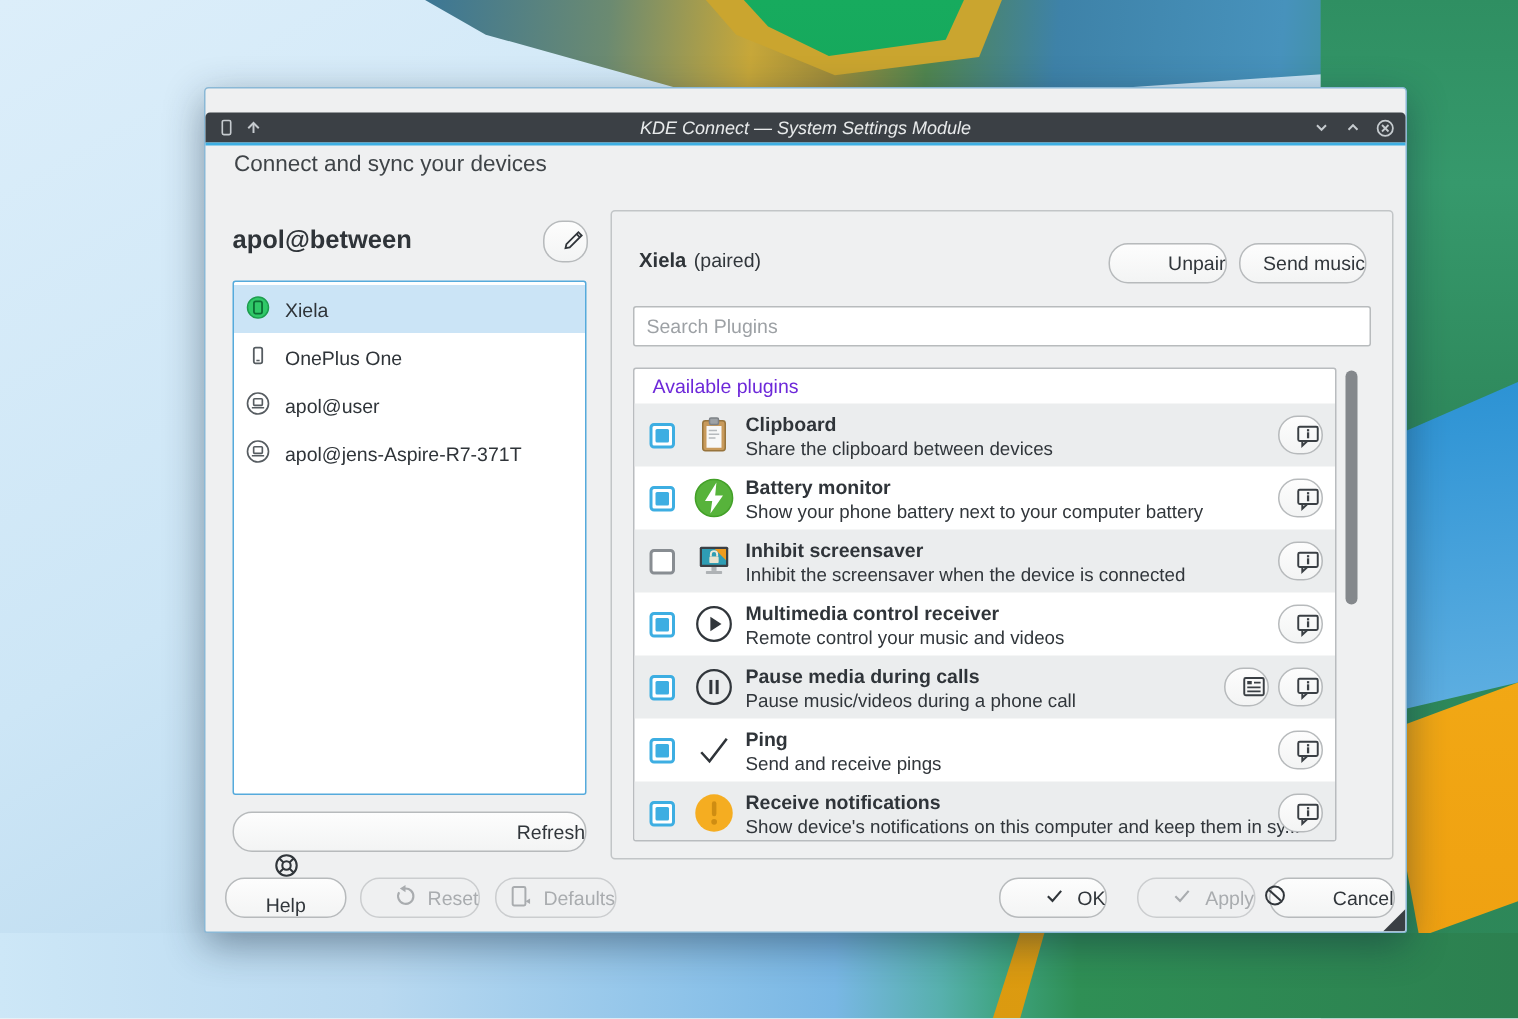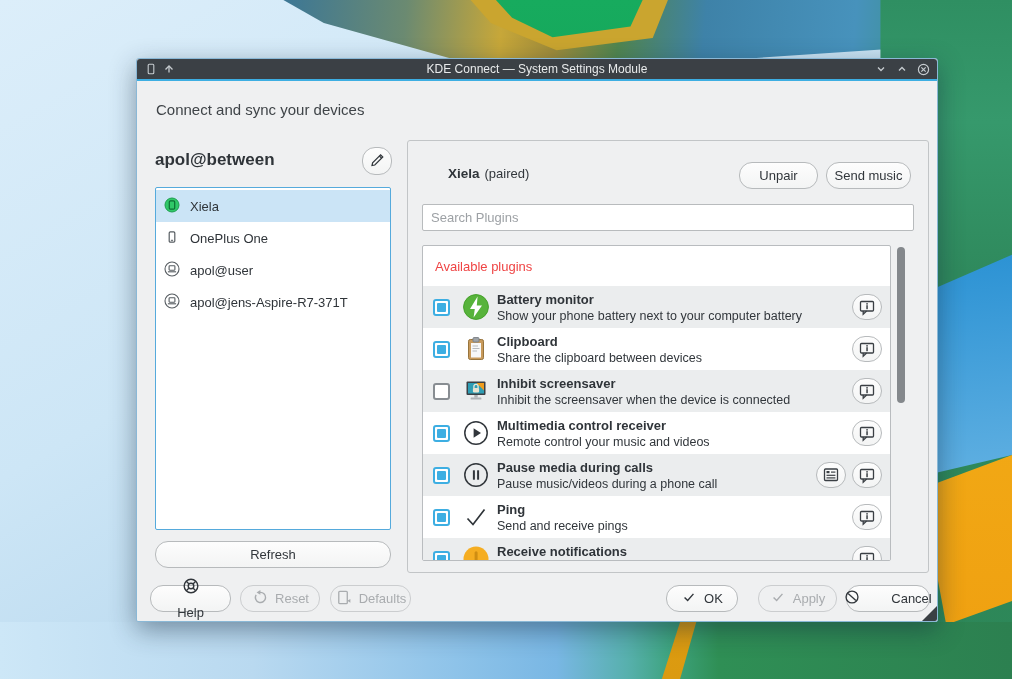--- a/index.html
+++ b/index.html
@@ -21,22 +21,22 @@
     background:linear-gradient(180deg,#f6b91d,#ef9f10); }
   .wp-bottom { position:absolute; left:0; top:91.6%; width:100%; height:8.4%;
     background:linear-gradient(90deg,#cde7f7 0%,#b9d9f0 25%,#8ec3e9 45%,#79b7e4 55%,#57b0ad 62%,#3fa481 66%,#2f8f55 71%,#2c8050 100%); }
   .wp-bottom-stripe { clip-path:polygon(67.2% 91.6%,68.8% 91.6%,67.2% 100%,65.4% 100%);
     background:linear-gradient(180deg,#f2ae14,#db9a10); }
 
   
   #window { position:absolute; left:136px; top:58px; width:802px; height:564px;
     background:#eff0f1; border:1px solid #8ab8d6; border-radius:3px 3px 2px 2px;
     box-shadow:0 8px 26px rgba(20,40,60,.45); }
-  #titlebar { position:absolute; left:0; top:0; right:0; height:20px; background:#3b4045;
-    border-radius:3px 3px 0 0; display:flex; align-items:center; }
+  #titlebar { position:absolute; left:0; top:16px; right:0; height:20px; background:#3b4045;
+    border-radius:3px 3px 0 0; display:flex; align-items:center;font-style:italic; }
   #titlebar .tb-accent { position:absolute; left:0; right:0; top:20px; height:2px; background:#3daee2; }
   .tb-left { display:flex; align-items:center; gap:6px; padding-left:8px; }
   .tb-title { position:absolute; left:0; right:0; text-align:center; color:#e8eaeb; font-size:12px; }
   .tb-right { position:absolute; right:7px; top:0; height:20px; display:flex; align-items:center; gap:9px; }
   .tb-btn { display:flex; align-items:center; }
 
   .heading { position:absolute; left:19px; top:42px; font-size:15px; color:#3f4448; }
 
   
   .owner-name { position:absolute; left:18px; top:91px; font-size:17px; font-weight:bold; color:#2f3439; }
@@ -44,52 +44,52 @@
   .device-list { position:absolute; left:18px; top:128px; width:236px; height:343px;
     background:#fff; border:1px solid #55aadc; border-radius:2px; padding-top:2px; overflow:hidden; }
   .device-row { height:32px; display:flex; align-items:center; gap:10px; padding-left:8px;
     font-size:13px; color:#2f3439; cursor:default; }
   .device-row.selected { background:#cbe4f6; }
   .refresh-btn { position:absolute; left:18px; top:482px; width:236px; height:27px; }
 
   
   .group { position:absolute; left:270px; top:81px; width:522px; height:433px;
     border:1px solid #c2c5c7; border-radius:3px; }
-  .pair-title { position:absolute; left:18px; top:25px; font-size:13px; color:#2f3439;margin-left:22px; }
+  .pair-title { position:absolute; left:18px; top:25px; font-size:13px; color:#2f3439; }
   .pair-title b { font-size:13.5px; }
   .pair-title .paired { font-weight:normal; color:#31363b; margin-left:5px; }
   .unpair-btn { position:absolute; left:331px; top:21px; width:79px; height:27px; }
   .sendping-btn { position:absolute; left:418px; top:21px; width:85px; height:27px; }
   .search-input { position:absolute; left:14px; top:63px; width:492px; height:27px;
     border:1px solid #b8bbbd; border-radius:2px; background:#fff; padding:0 8px;
     font-size:13px; font-family:inherit; color:#31363b; outline:none; }
   .search-input::placeholder { color:#9da1a5; }
 
   .plugin-list { position:absolute; left:14px; top:104px; width:469px; height:316px;
     background:#fff; border:1px solid #b9bcbf; border-radius:2px; overflow:hidden; }
-  .plugin-header { height:40px; display:flex; align-items:center; padding-left:12px;
-    font-size:13px; color:#ef4444; }
+  .plugin-header { height:23px; display:flex; align-items:center; padding-left:12px;
+    font-size:13px; color:#6d28d9; }
   .plugin-row { height:42px; display:flex; align-items:center; }
   .plugin-row:nth-of-type(even) { background:#ebedee; }
   .cb { flex:0 0 auto; width:17px; height:17px; margin-left:10px; border:2px solid #3daee2;
     border-radius:3px; background:#fff; position:relative; }
   .cb.checked::after { content:""; position:absolute; inset:2px; background:#3daee2; border-radius:1px; }
   .cb.unchecked { border-color:#888d92; }
   .picon { flex:0 0 auto; width:28px; height:28px; margin-left:12px; display:flex; align-items:center; justify-content:center; }
   .ptext { margin-left:7px; min-width:0; }
   .ptitle { font-size:13px; font-weight:bold; color:#2f3439; line-height:17px; }
   .pdesc { font-size:12.5px; color:#31363b; line-height:16px; white-space:nowrap; }
   .pbtns { margin-left:auto; margin-right:8px; display:flex; gap:6px; }
   .sqbtn { width:30px; height:26px; display:flex; align-items:center; justify-content:center; }
 
   .vscroll { position:absolute; left:489px; top:106px; width:8px; height:312px; }
   .vscroll .thumb { position:absolute; left:0; top:0; width:8px; height:156px; background:#84888c; border-radius:4px; }
 
   
-  .btn { display:flex; align-items:center; justify-content:center; gap:7px;
+  .btn { display:flex; align-items:center; justify-content:flex-end; gap:7px;
     background:linear-gradient(#fdfdfd,#f3f4f4); border:1px solid #b7babc; border-radius:13px;
     font-size:13px; color:#31363b; font-family:inherit; cursor:default; }
   .btn.disabled { background:#eff0f1; border-color:#cbcdcf; color:#a9acaf; }
   .footer-btn { position:absolute; top:526px; height:27px; }
   .b-help { left:13px; width:81px;flex-direction:column; }
   .b-reset { left:103px; width:80px; }
   .b-defaults { left:193px; width:81px; }
   .b-ok { left:529px; width:72px; }
   .b-apply { left:621px; width:79px; }
   .b-cancel { left:709px; width:84px;gap:31px; }
@@ -219,55 +219,55 @@
 
       <input class="search-input" type="text" placeholder="Search Plugins" style="">
 
       <div class="plugin-list">
         <div class="plugin-header">Available plugins</div>
 
         <div class="plugin-row">
           <span class="cb checked"></span>
           <span class="picon">
             <svg width="28" height="28" viewBox="0 0 28 28">
-                <circle cx="14" cy="14" r="12.4" fill="#57b33b" stroke="#43a028" stroke-width="1"></circle>
-                <polygon points="15.6,3.6 8,16 12.8,16 11.6,24.4 20,12.4 14.8,12.4" fill="#fff"></polygon>
-              </svg>
-          </span>
-          <div class="ptext">
-            <div class="ptitle">Battery monitor</div>
-            <div class="pdesc">Show your phone battery next to your computer battery</div>
-          </div>
-          <div class="pbtns">
-            <button class="btn sqbtn">
-                <svg width="18" height="18" viewBox="0 0 18 18">
-                  <rect x="2.5" y="3.5" width="13" height="9.5" rx="1" fill="none" stroke="#3a3f44" stroke-width="1.3"></rect>
-                  <path d="M5.2 13 L5.2 16.2 L8.6 13" fill="none" stroke="#3a3f44" stroke-width="1.3"></path>
-                  <rect x="8.3" y="7.2" width="1.5" height="4" fill="#3a3f44"></rect>
-                  <rect x="8.3" y="5.1" width="1.5" height="1.5" fill="#3a3f44"></rect>
-                </svg>
-              </button>
-          </div>
-        </div>
-
-        <div class="plugin-row">
-          <span class="cb checked"></span>
-          <span class="picon">
-            <svg width="28" height="28" viewBox="0 0 28 28">
                 <rect x="6.5" y="4.5" width="15" height="20" rx="1.8" fill="#c89a5b" stroke="#97743c" stroke-width="1"></rect>
                 <rect x="9" y="8" width="10" height="14.5" fill="#f7f8f8"></rect>
                 <rect x="11" y="2.6" width="6" height="4.4" rx="1" fill="#9ea3a7" stroke="#7d8287" stroke-width="1"></rect>
                 <line x1="10.5" y1="11" x2="16" y2="11" stroke="#b6babd" stroke-width="1"></line>
                 <line x1="10.5" y1="13.5" x2="17.5" y2="13.5" stroke="#b6babd" stroke-width="1"></line>
                 <line x1="10.5" y1="16" x2="15" y2="16" stroke="#b6babd" stroke-width="1"></line>
               </svg>
           </span>
           <div class="ptext">
             <div class="ptitle">Clipboard</div>
             <div class="pdesc">Share the clipboard between devices</div>
+          </div>
+          <div class="pbtns">
+            <button class="btn sqbtn">
+                <svg width="18" height="18" viewBox="0 0 18 18">
+                  <rect x="2.5" y="3.5" width="13" height="9.5" rx="1" fill="none" stroke="#3a3f44" stroke-width="1.3"></rect>
+                  <path d="M5.2 13 L5.2 16.2 L8.6 13" fill="none" stroke="#3a3f44" stroke-width="1.3"></path>
+                  <rect x="8.3" y="7.2" width="1.5" height="4" fill="#3a3f44"></rect>
+                  <rect x="8.3" y="5.1" width="1.5" height="1.5" fill="#3a3f44"></rect>
+                </svg>
+              </button>
+          </div>
+        </div>
+
+        <div class="plugin-row">
+          <span class="cb checked"></span>
+          <span class="picon">
+            <svg width="28" height="28" viewBox="0 0 28 28">
+                <circle cx="14" cy="14" r="12.4" fill="#57b33b" stroke="#43a028" stroke-width="1"></circle>
+                <polygon points="15.6,3.6 8,16 12.8,16 11.6,24.4 20,12.4 14.8,12.4" fill="#fff"></polygon>
+              </svg>
+          </span>
+          <div class="ptext">
+            <div class="ptitle">Battery monitor</div>
+            <div class="pdesc">Show your phone battery next to your computer battery</div>
           </div>
           <div class="pbtns">
             <button class="btn sqbtn">
                 <svg width="18" height="18" viewBox="0 0 18 18">
                   <rect x="2.5" y="3.5" width="13" height="9.5" rx="1" fill="none" stroke="#3a3f44" stroke-width="1.3"></rect>
                   <path d="M5.2 13 L5.2 16.2 L8.6 13" fill="none" stroke="#3a3f44" stroke-width="1.3"></path>
                   <rect x="8.3" y="7.2" width="1.5" height="4" fill="#3a3f44"></rect>
                   <rect x="8.3" y="5.1" width="1.5" height="1.5" fill="#3a3f44"></rect>
                 </svg>
               </button>

